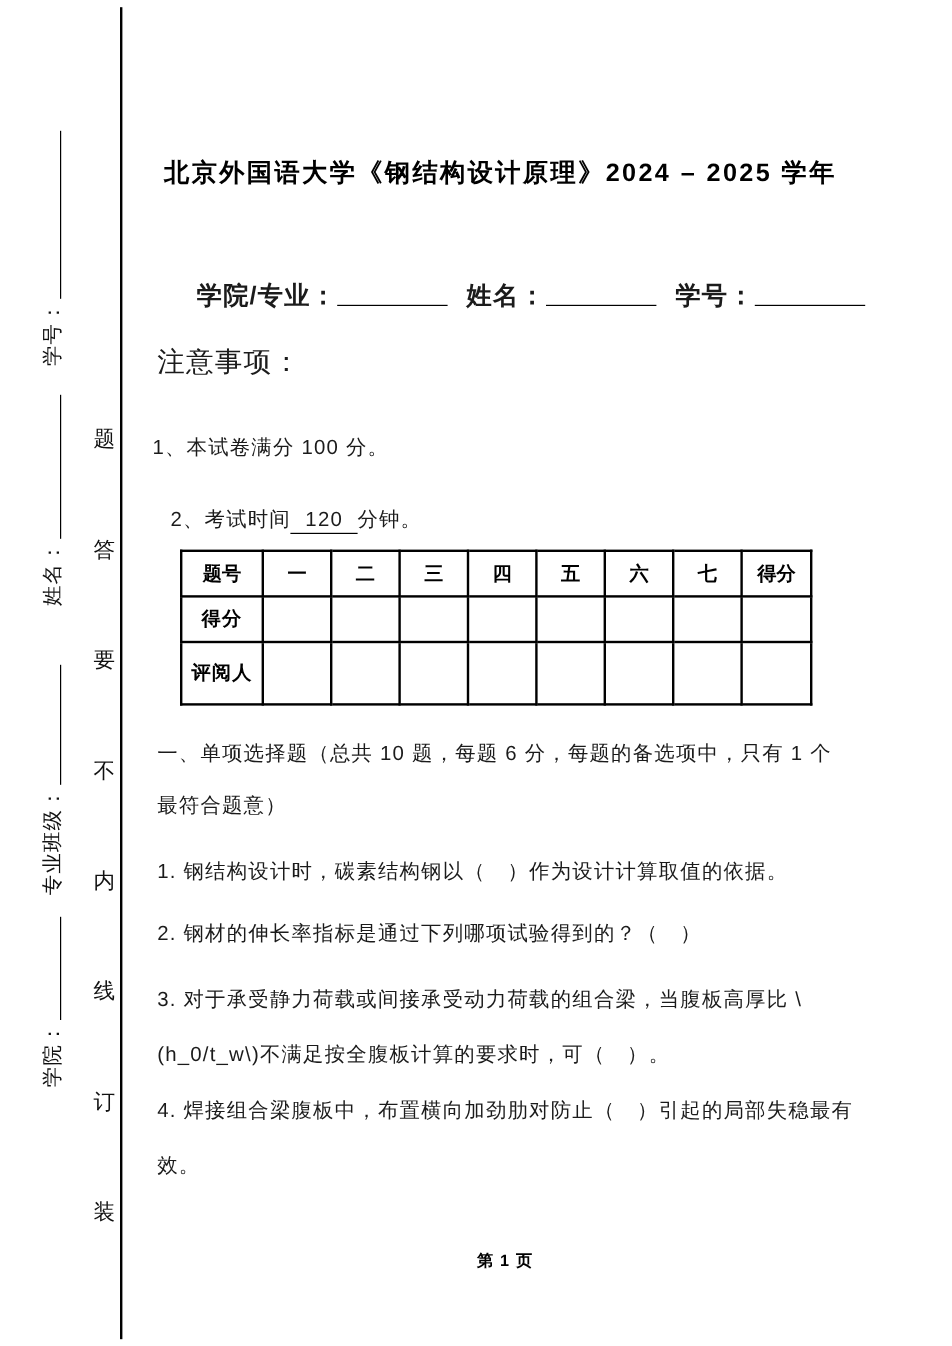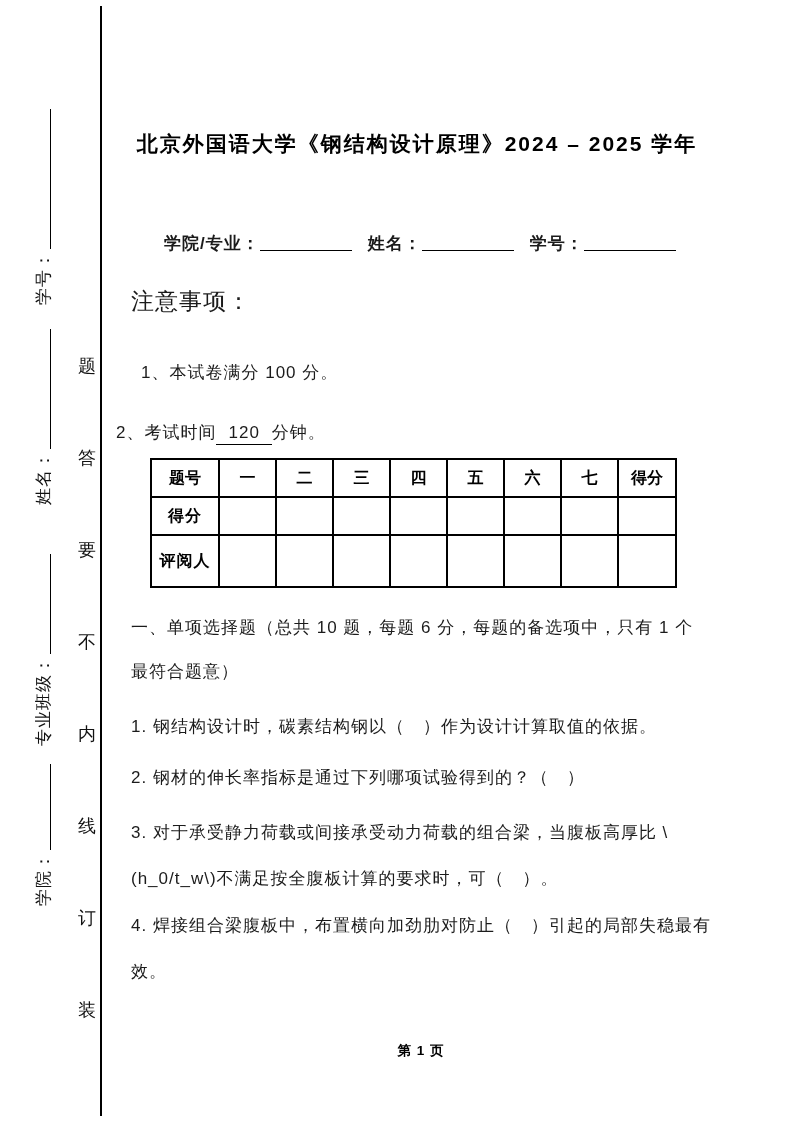--- a/index.html
+++ b/index.html
@@ -46,33 +46,33 @@
   .title {
     position:absolute; left:128px; width:578px; text-align:center;
     font-size:21px; font-weight:bold; color:#000; letter-spacing:2px;
     white-space:nowrap;
   }
   .title-l1 { top:130px; }
   .title-l2 { top:171px; }
 
   .form-line {
     position:absolute; left:164px; top:232px; width:560px;
-    font-size:17px; font-weight:bold; letter-spacing:1px; white-space:nowrap;
+    font-size:21px; font-weight:bold; letter-spacing:1px; white-space:nowrap;
   }
   .form-blank {
     display:inline-block; width:92px; height:16px; vertical-align:-2px;
     border-bottom:1.5px solid #000; margin-right:16px;
   }
   .form-blank.last { margin-right:0; }
 
   .body-text { font-size:17px; letter-spacing:1px; line-height:46px; color:#1b1b1b; }
 
   .notice-heading { position:absolute; left:131px; top:286px; font-size:23px; letter-spacing:1px; }
-  .note-1 { position:absolute; left:141px; top:350px; white-space:nowrap;text-align:right; }
-  .note-2 { position:absolute; left:116px; top:410px; white-space:nowrap; }
+  .note-1 { position:absolute; left:127px; top:350px; white-space:nowrap;text-align:right; }
+  .note-2 { position:absolute; left:142px; top:410px; white-space:nowrap; }
   .u-val { display:inline-block; padding:0 12px; border-bottom:1.5px solid #000; line-height:22px; }
 
   table.score-table {
     position:absolute; left:150px; top:458px;
     border-collapse:collapse; table-layout:fixed;
   }
   .score-table th, .score-table td {
     border:2px solid #000; text-align:center; vertical-align:middle;
     font-size:16px; color:#000; padding:0;
   }

